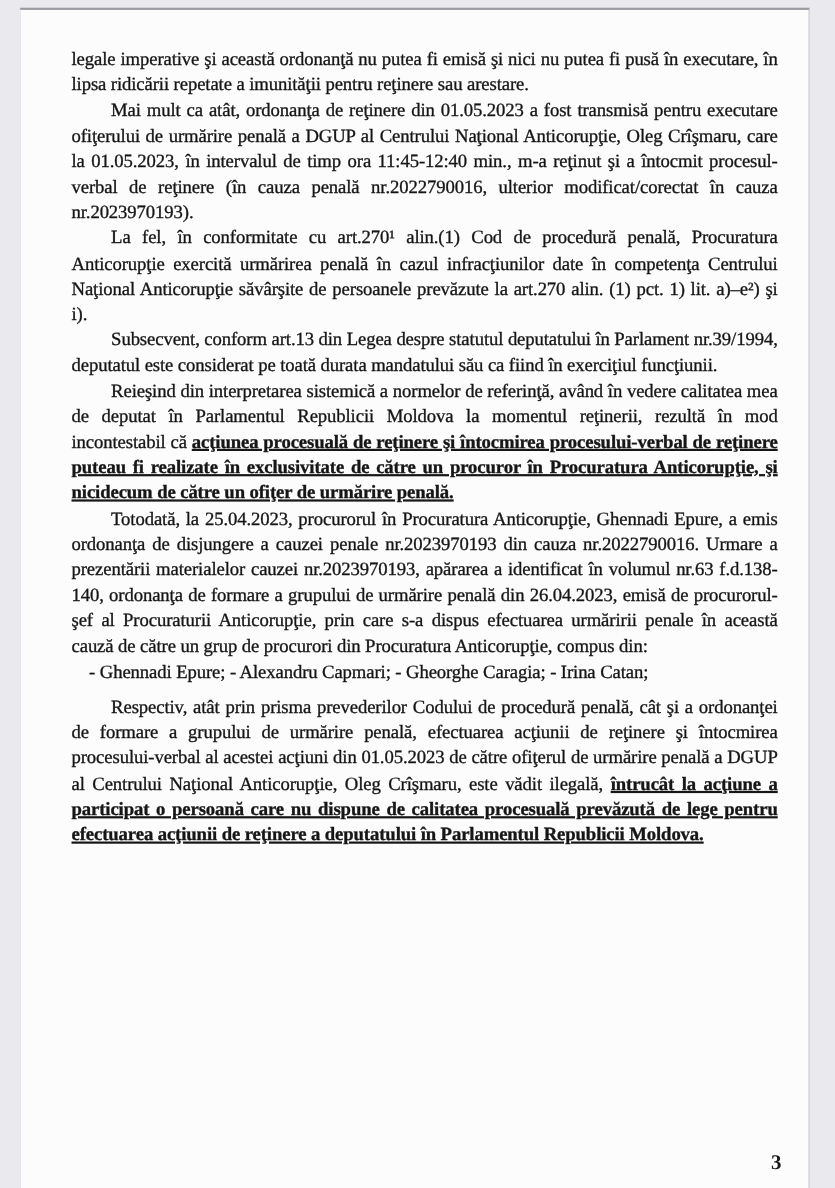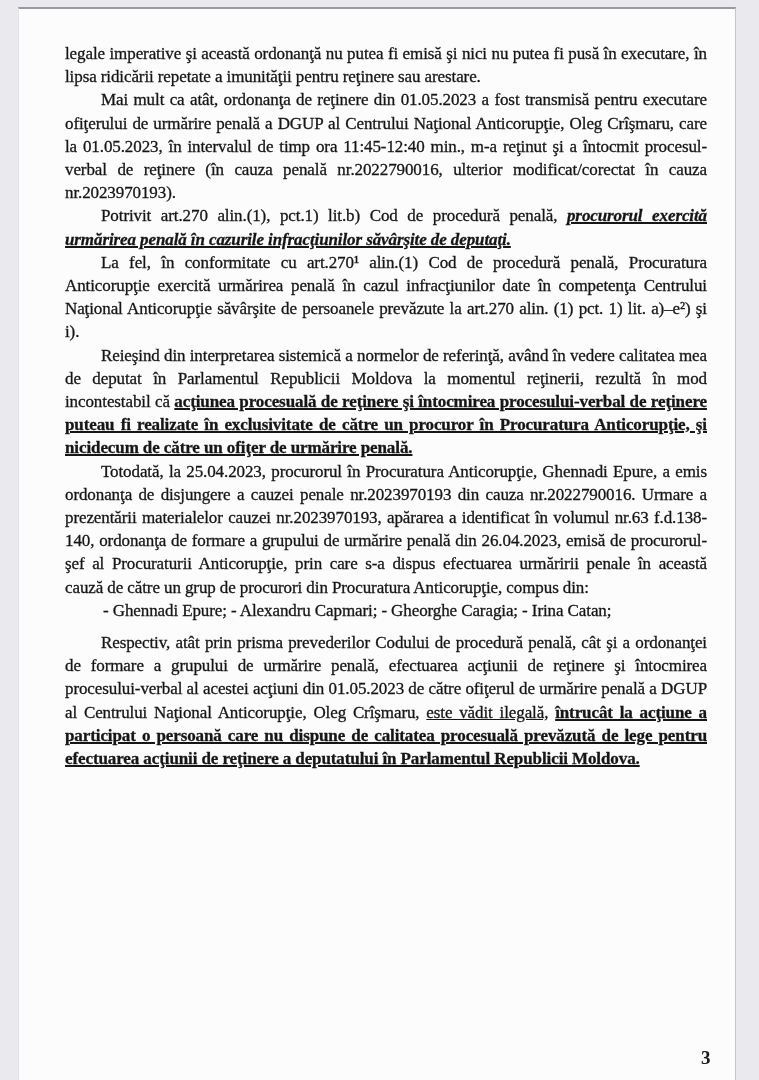--- a/index.html
+++ b/index.html
@@ -39,26 +39,26 @@
     letter-spacing: -0.1px;
     -webkit-text-stroke: 0.3px #161616;
     text-align: justify;
   }
   .para {
     margin: 0;
     text-align: justify;
   }
   .para-indent { text-indent: 36px; }
   .para-list {
-    margin-left: 38px;
+    margin-left: 16px;
     text-align: left;
   }
   .para-space { margin-top: 9px; }
   .seg-italic { }
-  .seg-underline { text-decoration: underline; }
+  .seg-underline { }
   .seg-bold-underline {
     font-weight: 700;
     text-decoration: underline;
     text-decoration-thickness: 2px;
   }
   .seg-bold-italic-underline {
     font-weight: 700;
     font-style: italic;
     text-decoration: underline;
     text-decoration-thickness: 2px;
@@ -74,22 +74,22 @@
   }
 </style>
 </head>
 <body>
 
 <div class="screen">
   <div class="page">
     <div class="doc-text">
         <p class="para para-body"><span>legale imperative şi această ordonanţă nu putea fi emisă şi nici nu putea fi pusă în executare, în lipsa ridicării repetate a imunităţii pentru reţinere sau arestare.</span></p>
         <p class="para para-body para-indent"><span>Mai mult ca atât, ordonanţa de reţinere din 01.05.2023 a fost transmisă pentru executare ofiţerului de urmărire penală a DGUP al Centrului Naţional Anticorupţie, Oleg Crîşmaru, care la 01.05.2023, în intervalul de timp ora 11:45-12:40 min., m-a reţinut şi a întocmit procesul-verbal de reţinere (în cauza penală nr.2022790016, ulterior modificat/corectat în cauza nr.2023970193).</span></p>
-        <p class="para para-body para-indent"><span>Potrivit art.270 alin.(1), pct.1) lit.b) Cod de procedură penală, </span><span class="seg-bold-italic-underline">procurorul exercită urmărirea penală în cazurile infracţiunilor săvârşite de deputaţi.</span></p>
         <p class="para para-body para-indent"><span>La fel, în conformitate cu art.270¹ alin.(1) Cod de procedură penală, </span><span class="seg-italic">Procuratura Anticorupţie exercită urmărirea penală în cazul infracţiunilor date în competenţa Centrului Naţional Anticorupţie săvârşite de persoanele prevăzute la art.270 alin. (1) pct. 1) lit. a)–e²) şi i).</span></p>
+        <p class="para para-body para-indent"><span>Subsecvent, conform art.13 din Legea despre statutul deputatului în Parlament nr.39/1994, deputatul este considerat pe toată durata mandatului său ca fiind în exerciţiul funcţiunii.</span></p>
         <p class="para para-body para-indent"><span>Reieşind din interpretarea sistemică a normelor de referinţă, având în vedere calitatea mea de deputat în Parlamentul Republicii Moldova la momentul reţinerii, rezultă în mod incontestabil că </span><span class="seg-bold-underline">acţiunea procesuală de reţinere şi întocmirea procesului-verbal de reţinere puteau fi realizate în exclusivitate de către un procuror în Procuratura Anticorupţie, şi nicidecum de către un ofiţer de urmărire penală.</span></p>
         <p class="para para-body para-indent"><span>Totodată, la 25.04.2023, procurorul în Procuratura Anticorupţie, Ghennadi Epure, a emis ordonanţa de disjungere a cauzei penale nr.2023970193 din cauza nr.2022790016. Urmare a prezentării materialelor cauzei nr.2023970193, apărarea a identificat în volumul nr.63 f.d.138-140, ordonanţa de formare a grupului de urmărire penală din 26.04.2023, emisă de procurorul-şef al Procuraturii Anticorupţie, prin care s-a dispus efectuarea urmăririi penale în această cauză de către un grup de procurori din Procuratura Anticorupţie, compus din:</span></p>
         <p class="para para-list"><span>- Ghennadi Epure; - Alexandru Capmari; - Gheorghe Caragia; - Irina Catan;</span></p>
         <p class="para para-body para-indent para-space"><span>Respectiv, atât prin prisma prevederilor Codului de procedură penală, cât şi a ordonanţei de formare a grupului de urmărire penală, efectuarea acţiunii de reţinere şi întocmirea procesului-verbal al acestei acţiuni din 01.05.2023 de către ofiţerul de urmărire penală a DGUP al Centrului Naţional Anticorupţie, Oleg Crîşmaru, </span><span class="seg-underline">este vădit ilegală,</span><span> </span><span class="seg-bold-underline">întrucât la acţiune a participat o persoană care nu dispune de calitatea procesuală prevăzută de lege pentru efectuarea acţiunii de reţinere a deputatului în Parlamentul Republicii Moldova.</span></p>
       </div>
     <div class="page-number">3</div>
   </div>
 </div>
 
 </body></html>

